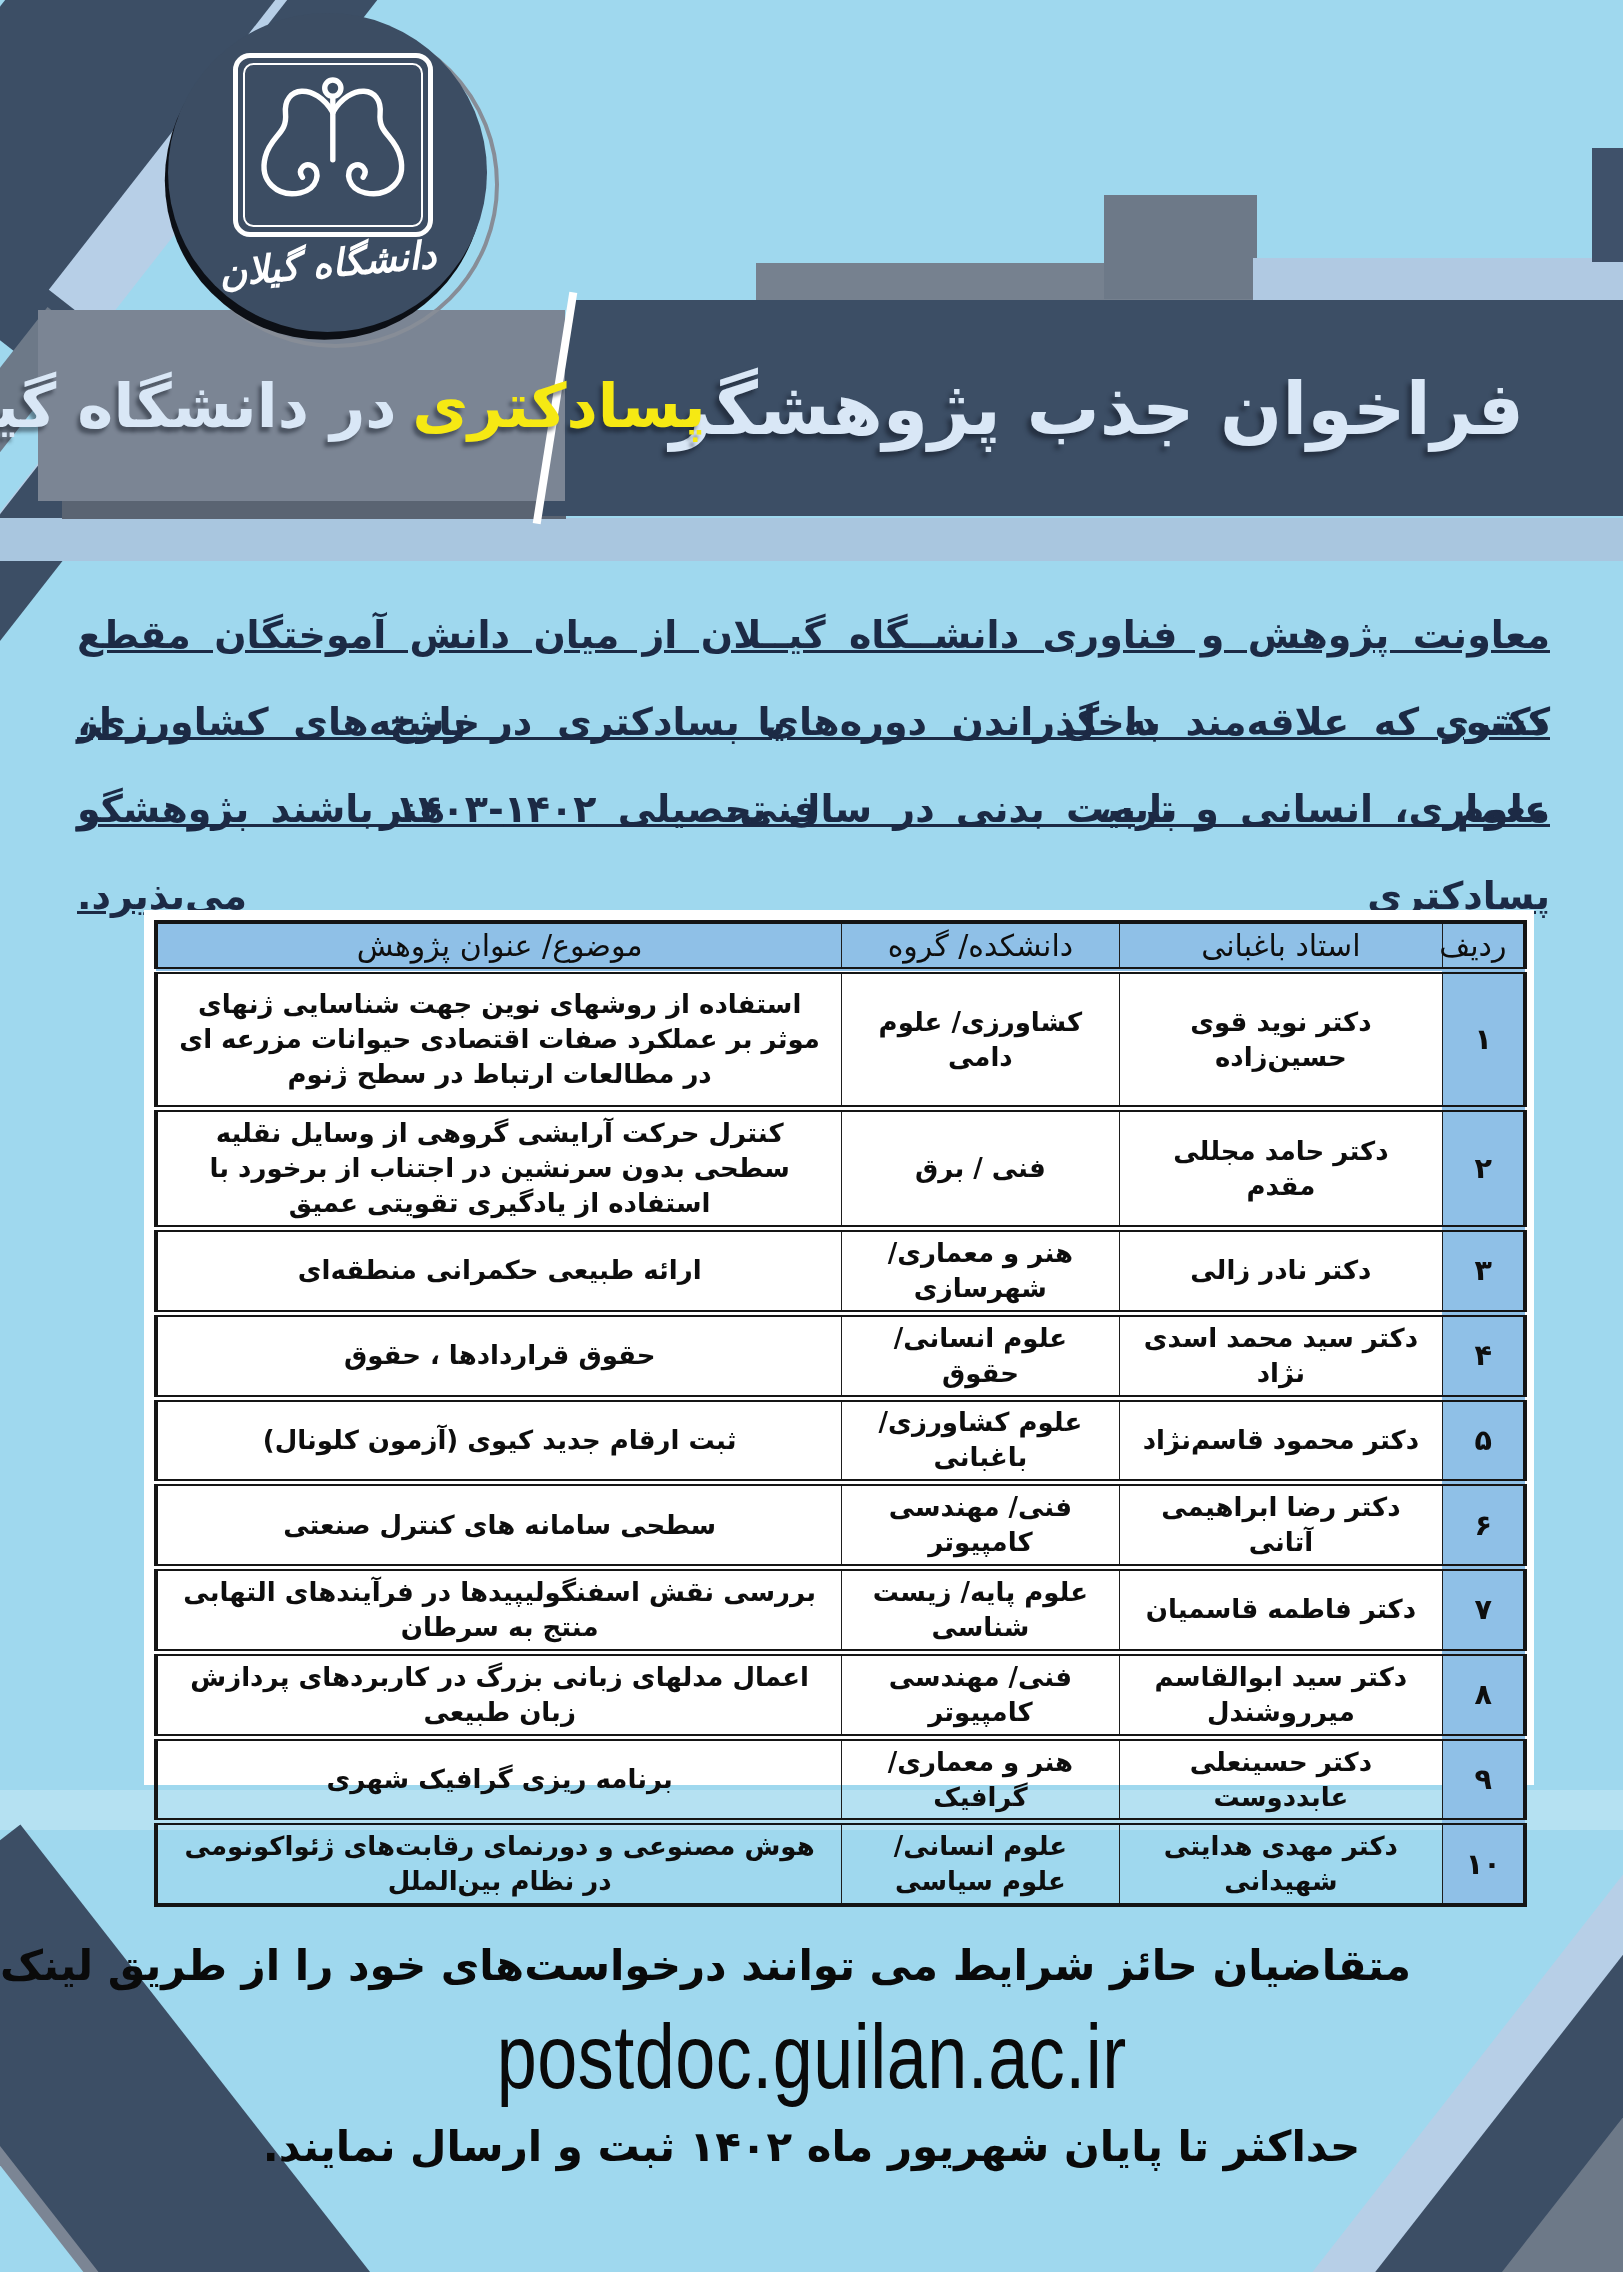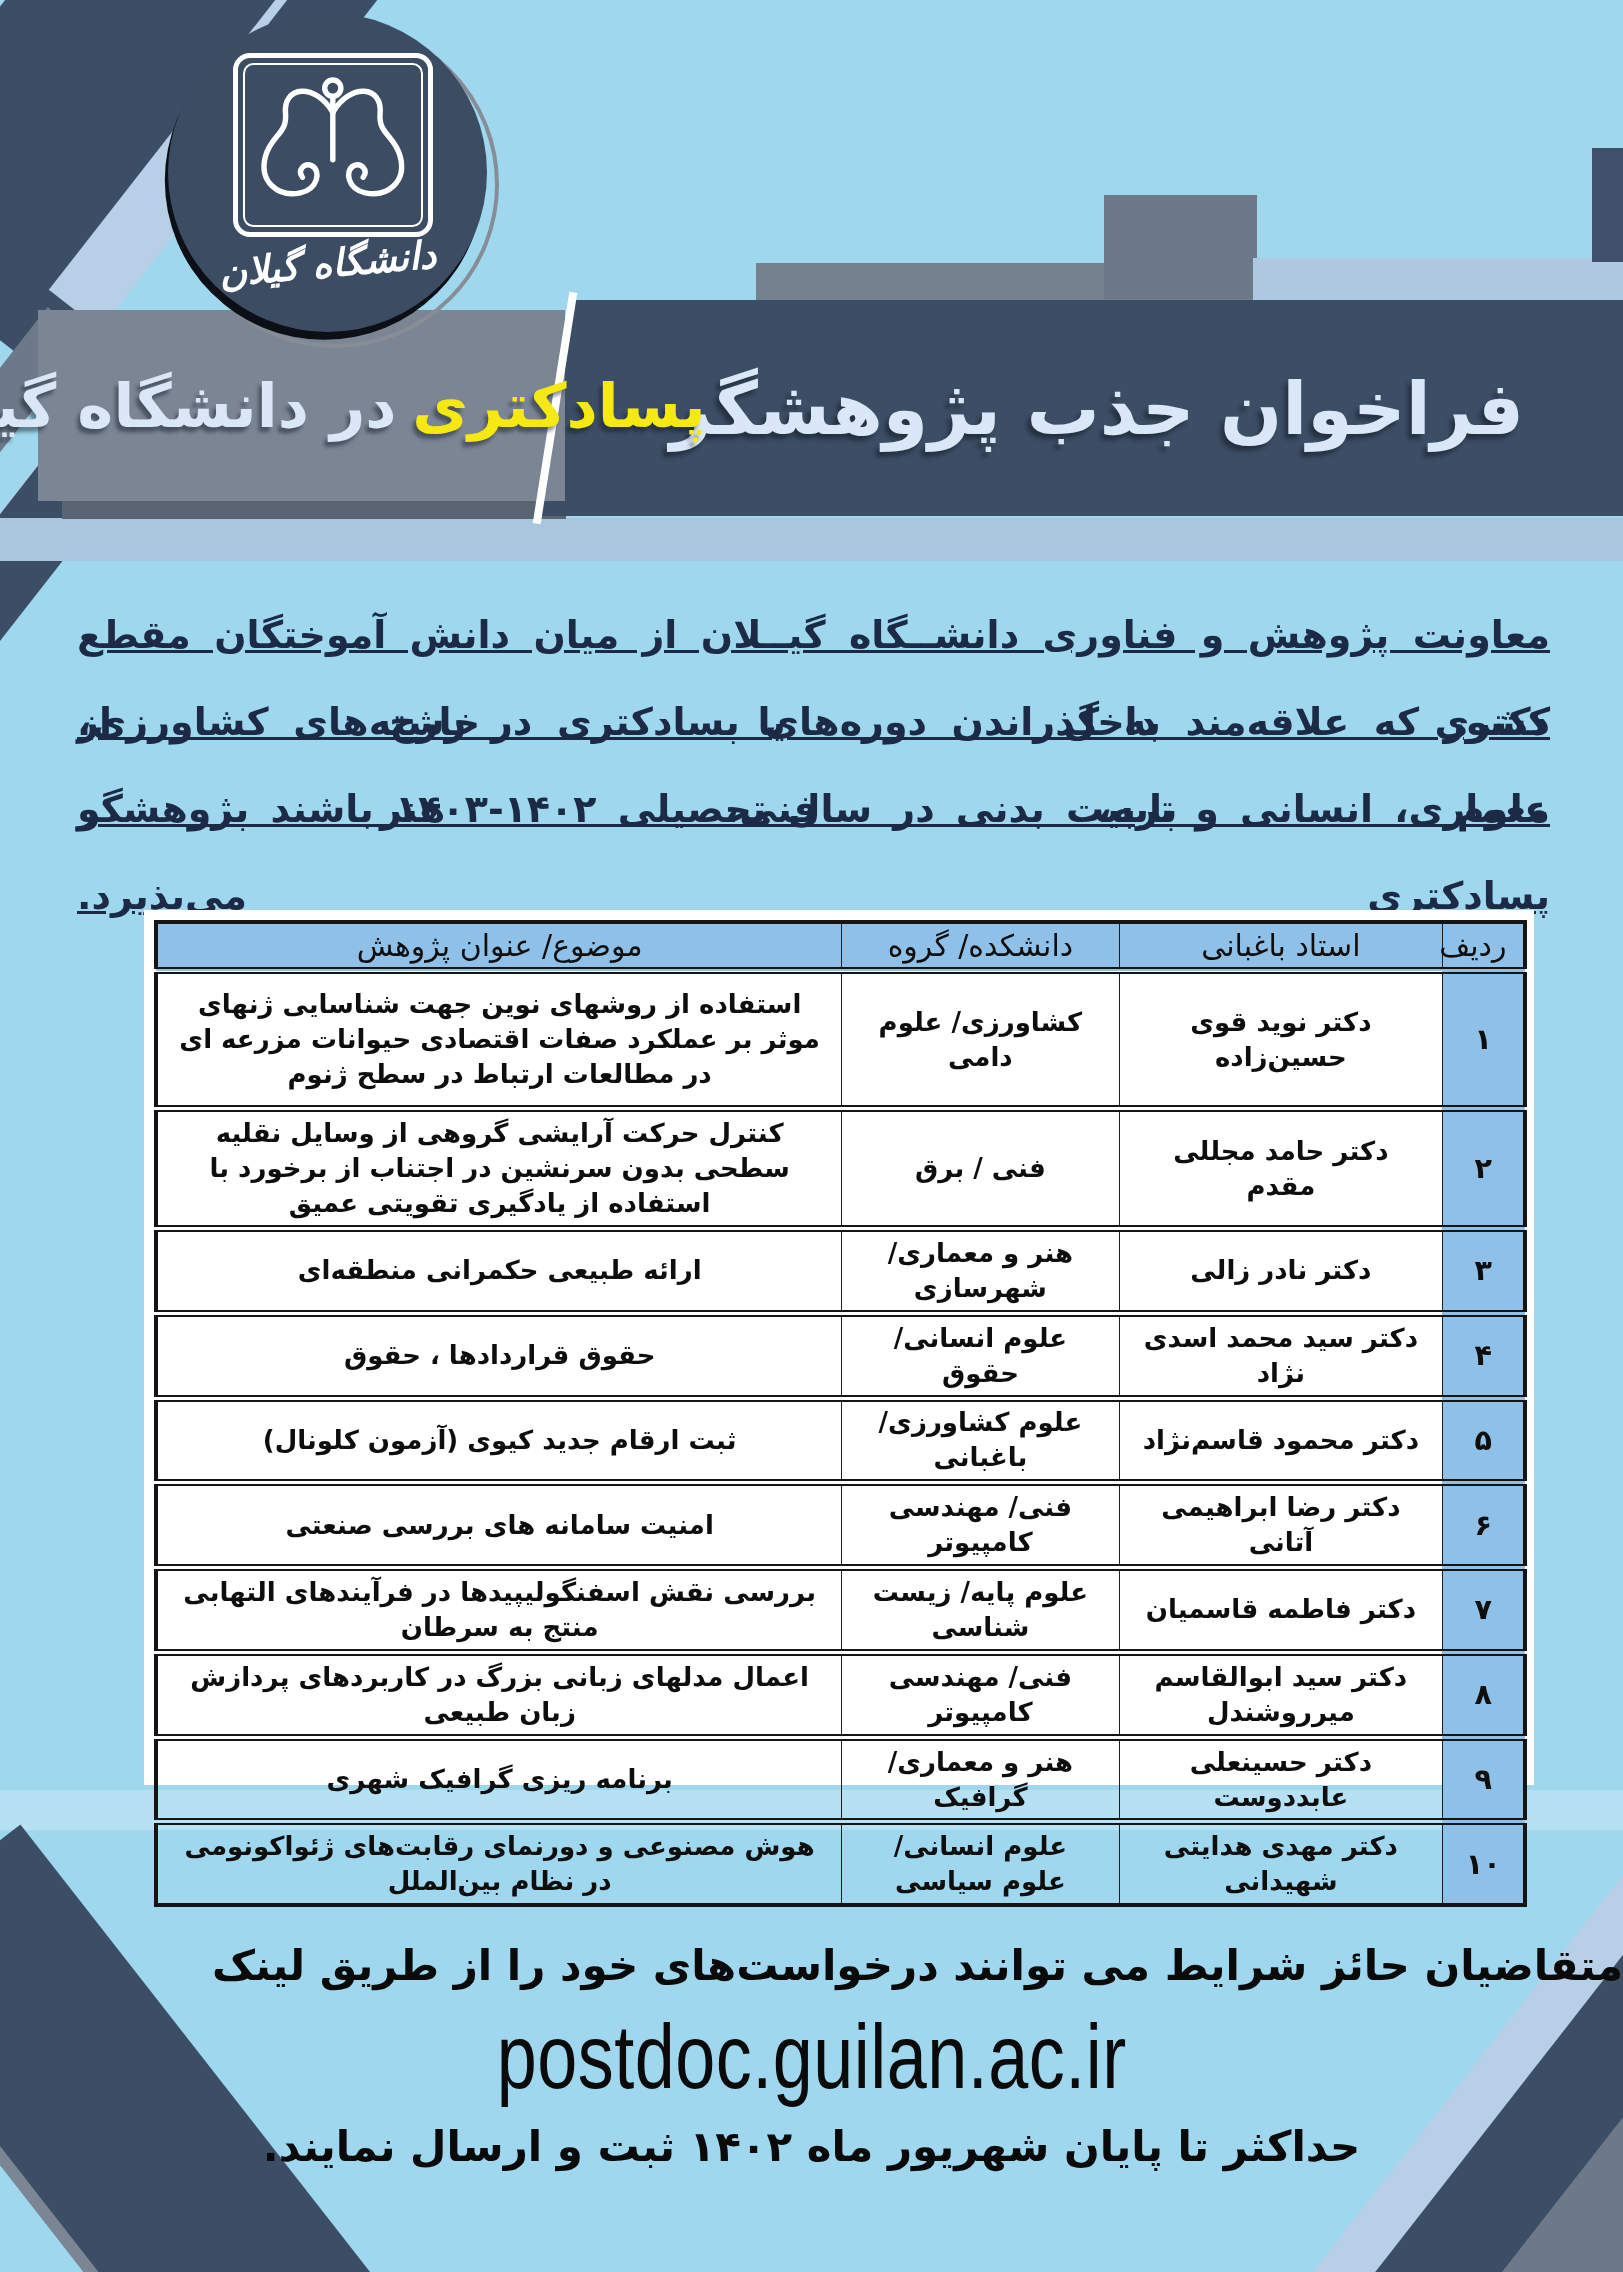--- a/index.html
+++ b/index.html
@@ -57,21 +57,21 @@
   col.c-no{width:83px;} col.c-prof{width:323px;} col.c-fac{width:278px;} col.c-top{width:685px;}
   th,td{border:1.3px solid #1d1d1d;text-align:center;vertical-align:middle;color:#0e0e0e;
     padding:3.9px 17px;box-sizing:border-box;}
   thead th{background:#8fc0e7;font-size:30px;font-weight:normal;border-bottom:7.1px double #151515;height:47px;}
   tbody td{font-size:26px;font-weight:bold;line-height:35px;}
   tbody tr td{border-top:7.1px double #151515;}
   tbody tr:first-child td{border-top:none;}
   td.no-cell{background:#8fc0e7;font-size:28.6px;}
   .under-table-band{position:absolute;left:0;top:1790px;width:1623px;height:40px;background:#b5e1f2;z-index:0;}
   
-  #footer-line1{position:absolute;left:0;top:1941px;width:1623px;text-align:right;direction:rtl;
+  #footer-line1{position:absolute;left:0;top:1941px;width:1623px;text-align:left;direction:rtl;
     color:#0a0a0a;font-size:42px;font-weight:bold;z-index:1;}
   #footer-url{position:absolute;left:0;top:2006px;width:1623px;display:flex;justify-content:center;z-index:1;}
   #footer-url span{font-family:"Liberation Sans",sans-serif;font-size:90px;font-weight:400;color:#0a0a0a;
     transform:scaleX(0.8);transform-origin:center;letter-spacing:0.6px;}
   #footer-line2{position:absolute;left:0;top:2122px;width:1623px;text-align:center;direction:rtl;
     color:#0a0a0a;font-size:42px;font-weight:bold;z-index:1;}
 </style>
 </head>
 <body>
 
@@ -169,21 +169,21 @@
         <tr style="height:68px;">
           <td class="no-cell">۵</td>
           <td>دکتر محمود قاسم‌نژاد</td>
           <td>علوم کشاورزی/ باغبانی</td>
           <td>ثبت ارقام جدید کیوی (آزمون کلونال)</td>
         </tr>
         <tr style="height:69px;">
           <td class="no-cell">۶</td>
           <td>دکتر رضا ابراهیمی آتانی</td>
           <td>فنی/ مهندسی کامپیوتر</td>
-          <td>امنیت سامانه های بررسی صنعتی</td>
+          <td>سطحی سامانه های کنترل صنعتی</td>
         </tr>
         <tr style="height:68px;">
           <td class="no-cell">۷</td>
           <td>دکتر فاطمه قاسمیان</td>
           <td>علوم پایه/ زیست شناسی</td>
           <td>بررسی نقش اسفنگولیپیدها در فرآیندهای التهابی منتج به سرطان</td>
         </tr>
         <tr style="height:68px;">
           <td class="no-cell">۸</td>
           <td>دکتر سید ابوالقاسم میرروشندل</td>

